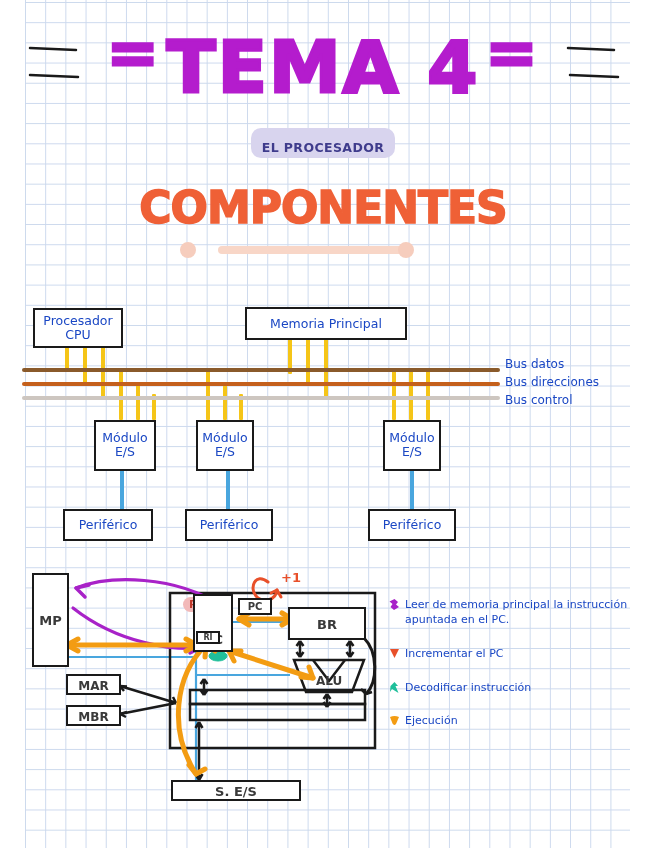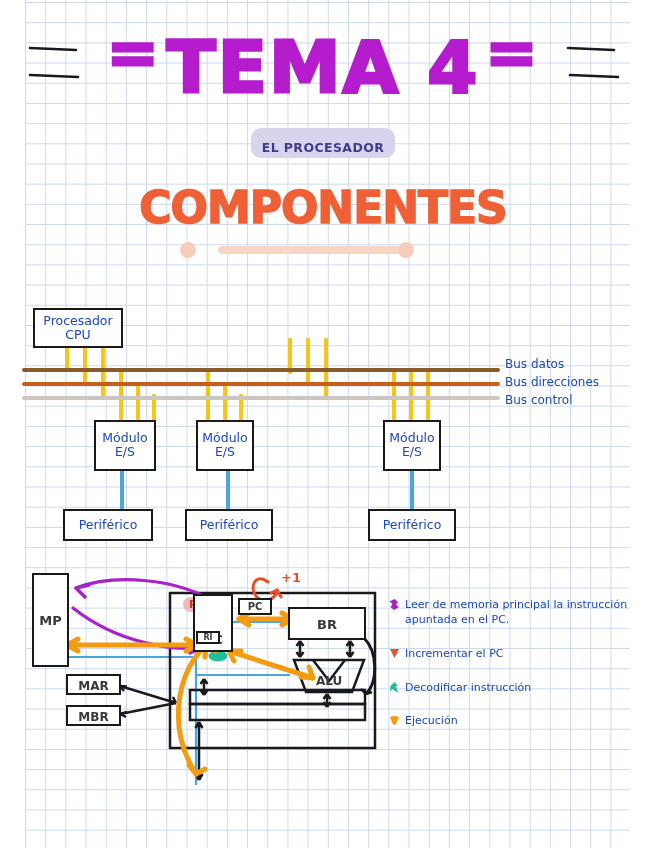--- a/index.html
+++ b/index.html
@@ -204,20 +204,23 @@
 
   <div class="cable" style="left:120px;top:470px;height:40px;"></div>
   <div class="cable" style="left:226px;top:470px;height:40px;"></div>
   <div class="cable" style="left:410px;top:470px;height:40px;"></div>
 
   <div class="box" style="left:33px;top:308px;width:90px;height:40px;background:#fff;">
     <div class="boxlabel" style="top:4px;white-space:pre-line;">Procesador
 CPU</div>
   </div>
 
+  <div class="box" style="left:245px;top:307px;width:162px;height:33px;background:#fff;">
+    <div class="boxlabel" style="top:8px;">Memoria Principal</div>
+  </div>
 
   <div class="box" style="left:94px;top:420px;width:62px;height:51px;background:#fff;">
     <div class="boxlabel" style="top:9px;white-space:pre-line;">Módulo
 E/S</div>
   </div>
   <div class="box" style="left:196px;top:420px;width:58px;height:51px;background:#fff;">
     <div class="boxlabel" style="top:9px;white-space:pre-line;">Módulo
 E/S</div>
   </div>
   <div class="box" style="left:383px;top:420px;width:58px;height:51px;background:#fff;">
@@ -343,20 +346,23 @@
   <div class="blk" style="left:196px;top:631px;width:24px;height:13px;background:#fff;">
     <div class="t" style="top:0px;font-size:8px;">RI</div>
   </div>
 
   <div class="blk" style="left:288px;top:607px;width:78px;height:33px;background:#fff;">
     <div class="t" style="top:8px;font-size:13px;">BR</div>
   </div>
 
   <div style="position:absolute;left:306px;top:674px;width:46px;text-align:center;font-family:'DejaVu Sans',sans-serif;font-weight:bold;font-size:12px;color:#3a3a3a;">ALU</div>
 
+  <div class="blk" style="left:171px;top:780px;width:130px;height:21px;background:#fff;">
+    <div class="t" style="top:2px;font-size:13px;">S. E/S</div>
+  </div>
 
   <div class="legend-item" style="left:389px;top:598px;width:248px;">
     <svg class="legend-mark" viewBox="0 0 11 11">
         <path d="M5.5 0 L9 3 L7 5.5 L10 8 L5 11 L1.5 8 L3.5 5 L0.5 2.5 Z" fill="#a822c8"></path>
       </svg>
     <span class="legend-text">Leer de memoria principal la instrucción
 apuntada en el PC.</span>
   </div>
   <div class="legend-item" style="left:389px;top:647px;width:248px;">
     <svg class="legend-mark" viewBox="0 0 11 11">

